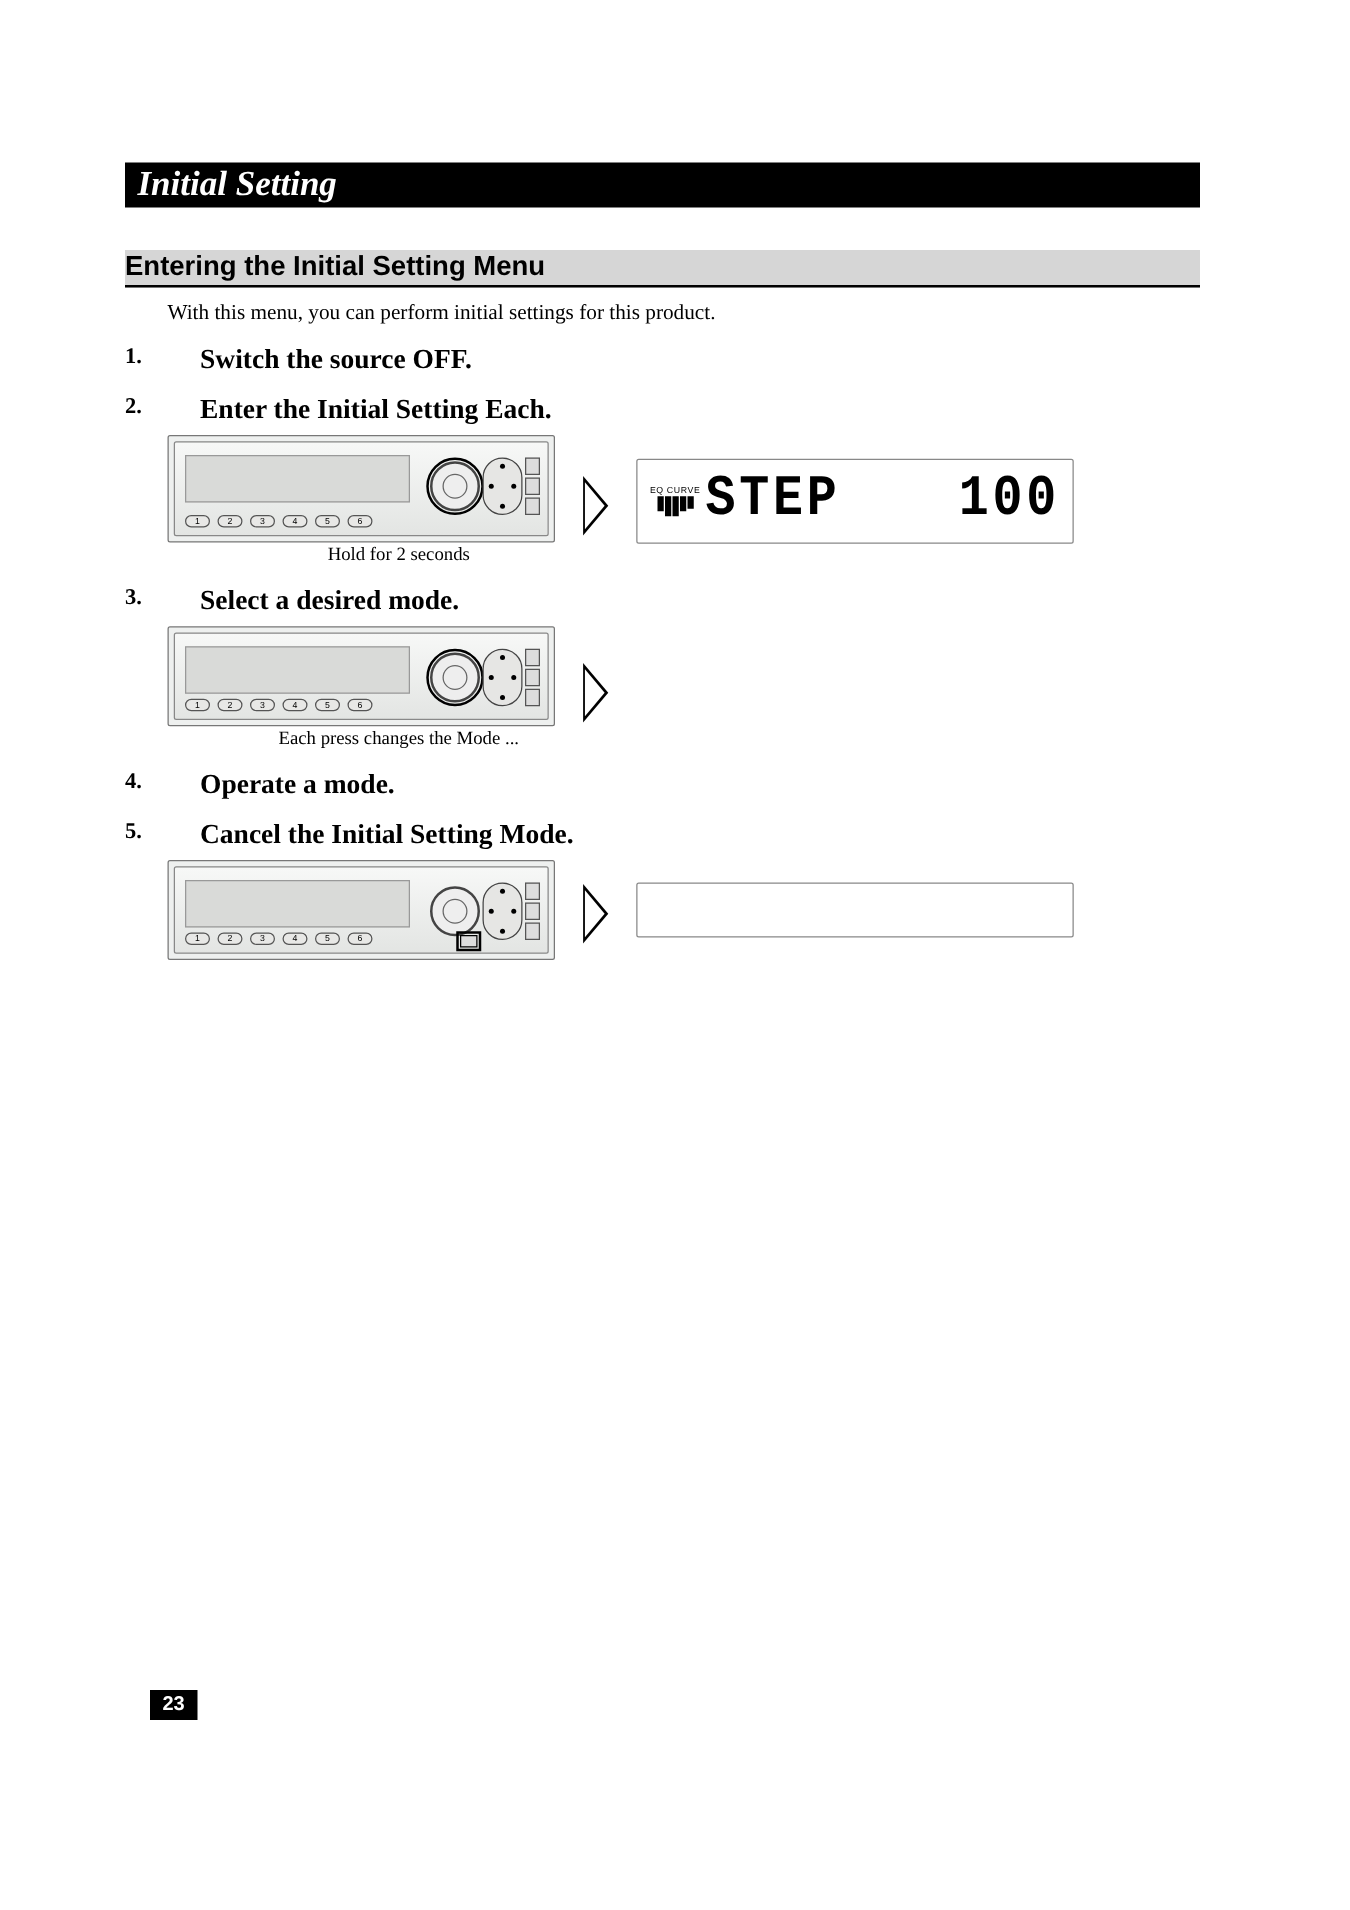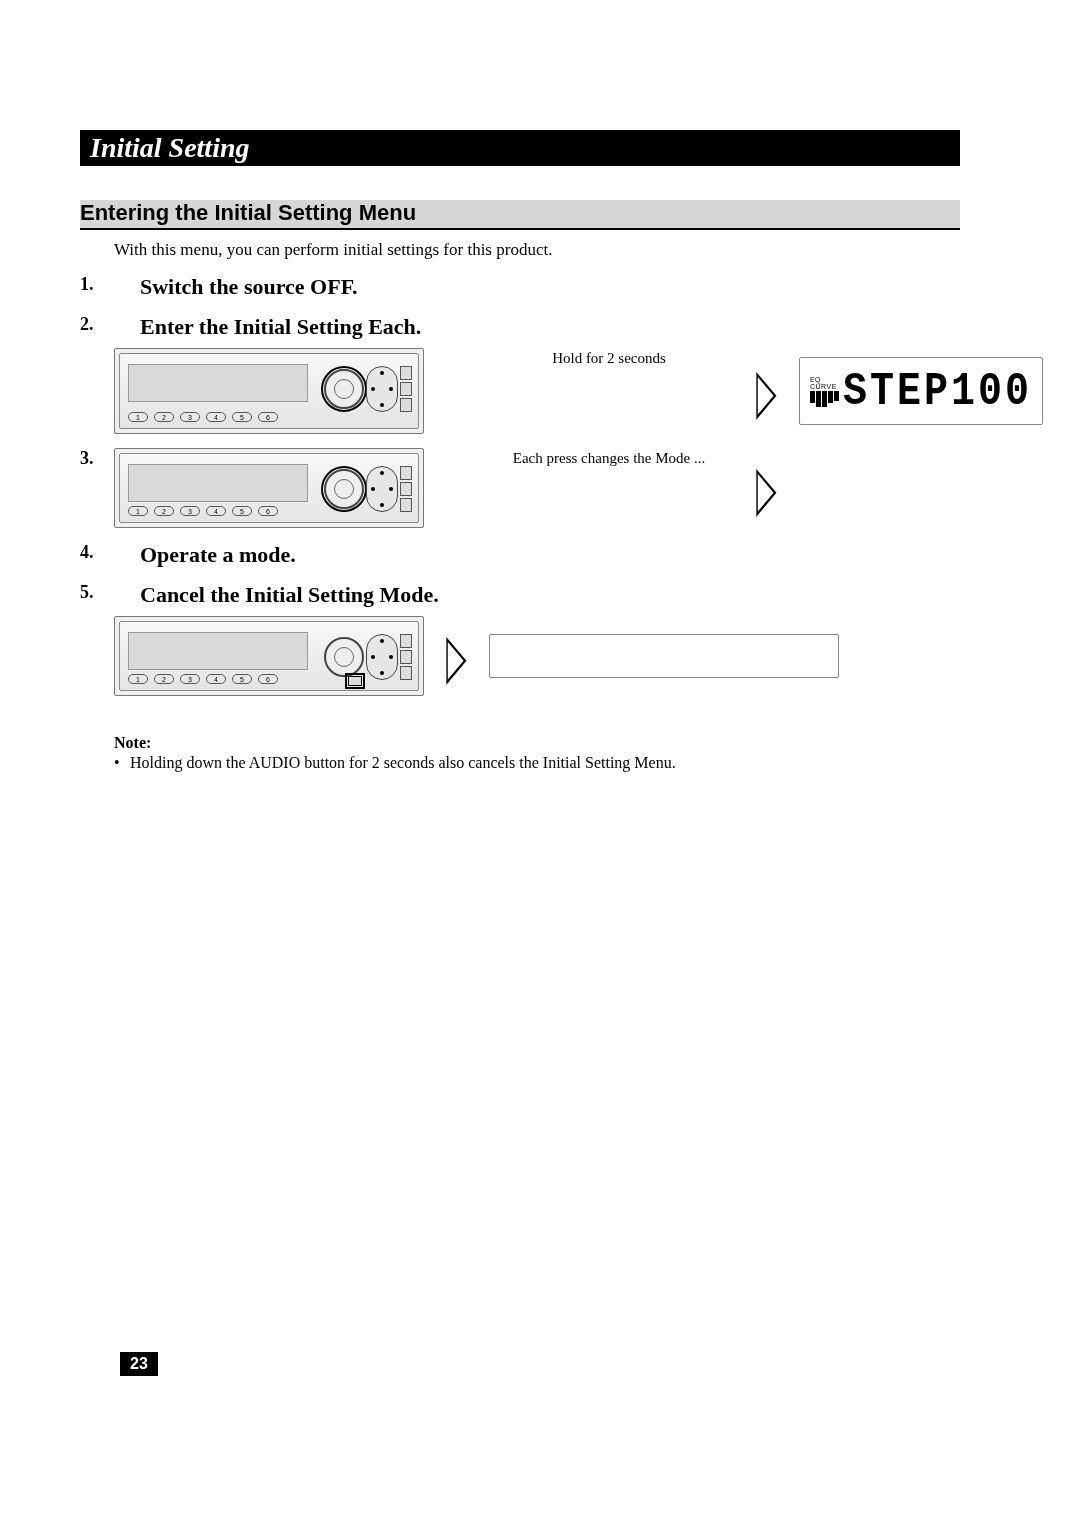--- a/index.html
+++ b/index.html
@@ -5,21 +5,21 @@
   * { box-sizing: border-box; margin: 0; padding: 0; }
   html, body { background: #fff; }
   body {
     width: 1080px;
     height: 1528px;
     font-family: "Times New Roman", Times, serif;
     color: #000;
     position: relative;
   }
   .page {
-    padding: 130px 120px 40px 80px;
+    padding: 130px 120px 40px 100px;
   }
   .section-title-bar {
     background: #000;
     color: #fff;
     font-style: italic;
     font-weight: bold;
     font-size: 28px;
     padding: 2px 10px;
     margin-bottom: 34px;
   }
@@ -213,21 +213,21 @@
     font-size: 40px;
     font-weight: bold;
     letter-spacing: 3px;
     flex: 1;
     display: flex;
     justify-content: space-between;
     transform: scaleY(1.15);
   }
   .lcd-text .seg1 { }
   .lcd-text .seg2 { }
-  .col { display:flex; flex-direction:row; }
+  .col { display:flex; flex-direction:column; }
   .note-block {
     margin-top: 38px;
     margin-left: 34px;
   }
   .note-label { font-weight: bold; font-size: 16px; }
   .note-bullet {
     font-size: 16px;
     margin-top: 2px;
     display: flex;
     gap: 6px;
@@ -320,20 +320,21 @@
           </div>
           <div class="lcd-text">
             <span class="seg1">STEP</span>
             <span class="seg2">100</span>
           </div>
         </div>
       </div>
     </li>
 
     <li>
+      <div class="step-title">Select a desired mode.</div>
       <div class="figure-row">
         <div class="col">
           <div class="device tall">
             <div class="device-inner">
               <div class="device-screen"></div>
               <div class="device-presets">
                 <span>1</span>
                 <span>2</span>
                 <span>3</span>
                 <span>4</span>
@@ -399,23 +400,16 @@
             </div>
           </div>
         </div>
         <div class="arrow-big">▷</div>
         <div class="lcd blank"></div>
       </div>
     </li>
 
   </ol>
 
-  <div class="note-block">
-    <div class="note-label">Note:</div>
-    <div class="note-bullet">
-      <span class="bull">•</span>
-      <span>Holding down the AUDIO button for 2 seconds also cancels the Initial Setting Menu.</span>
-    </div>
-  </div>
 
 </div>
 
 <div class="page-number">23</div>
 
 </body></html>

